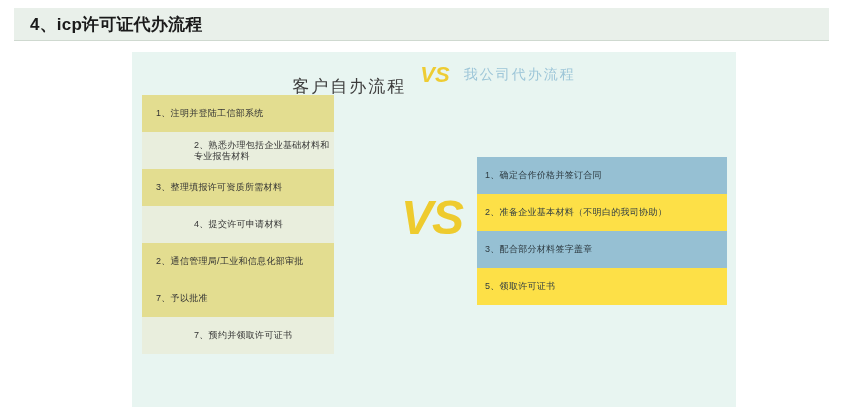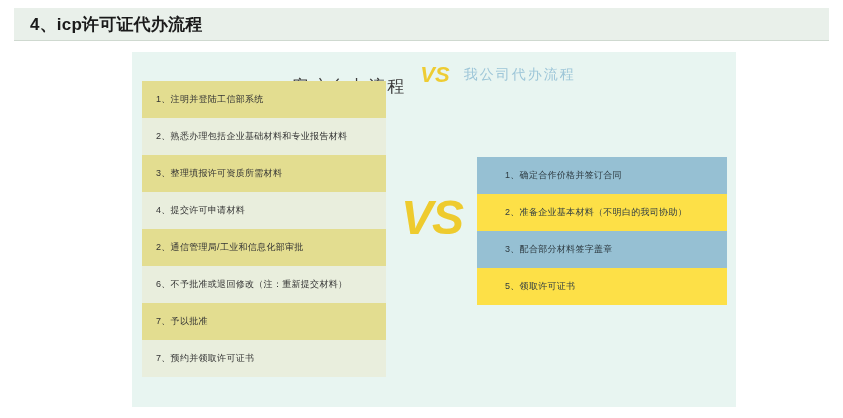--- a/index.html
+++ b/index.html
@@ -81,31 +81,31 @@
     font-family: "Liberation Serif", "DejaVu Serif", serif;
     font-size: 14px;
     color: #9dc6d8;
     letter-spacing: 2px;
   }
 
   
   .left-col {
     position: absolute;
     left: 10px;
-    top: 29px;
-    width: 244px;
+    top: 43px;
+    width: 192px;
   }
   .left-row {
     height: 37px;
     display: flex;
     align-items: center;
     box-sizing: border-box;
   }
   .left-row.odd  { background: #e3dd90; }
-  .left-row.even { background: #e9eedd; }
+  .left-row.even { background: #e9eedd; padding-left: 38px; }
   .left-row-text {
     padding-left: 14px;
     font-size: 9px;
     color: #333333;
     line-height: 1.2;
     letter-spacing: 0.3px;
   }
 
   
   .center-vs {
@@ -131,21 +131,21 @@
   }
   .right-row {
     height: 37px;
     display: flex;
     align-items: center;
     box-sizing: border-box;
   }
   .right-row.odd  { background: #96c0d3; }
   .right-row.even { background: #fde047; }
   .right-row-text {
-    padding-left: 28px;
+    padding-left: 8px;
     font-size: 9px;
     color: #2e3b42;
     line-height: 1.2;
     letter-spacing: 0.3px;
   }
 </style>
 </head>
 <body>
 
 <div class="page">
@@ -171,23 +171,20 @@
       </div>
       <div class="left-row odd">
         <span class="left-row-text">3、整理填报许可资质所需材料</span>
       </div>
       <div class="left-row even">
         <span class="left-row-text">4、提交许可申请材料</span>
       </div>
       <div class="left-row odd">
         <span class="left-row-text">2、通信管理局/工业和信息化部审批</span>
       </div>
-      <div class="left-row even">
-        <span class="left-row-text">6、不予批准或退回修改（注：重新提交材料）</span>
-      </div>
       <div class="left-row odd">
         <span class="left-row-text">7、予以批准</span>
       </div>
       <div class="left-row even">
         <span class="left-row-text">7、预约并领取许可证书</span>
       </div>
     </div>
 
     <div class="center-vs">VS</div>
 

